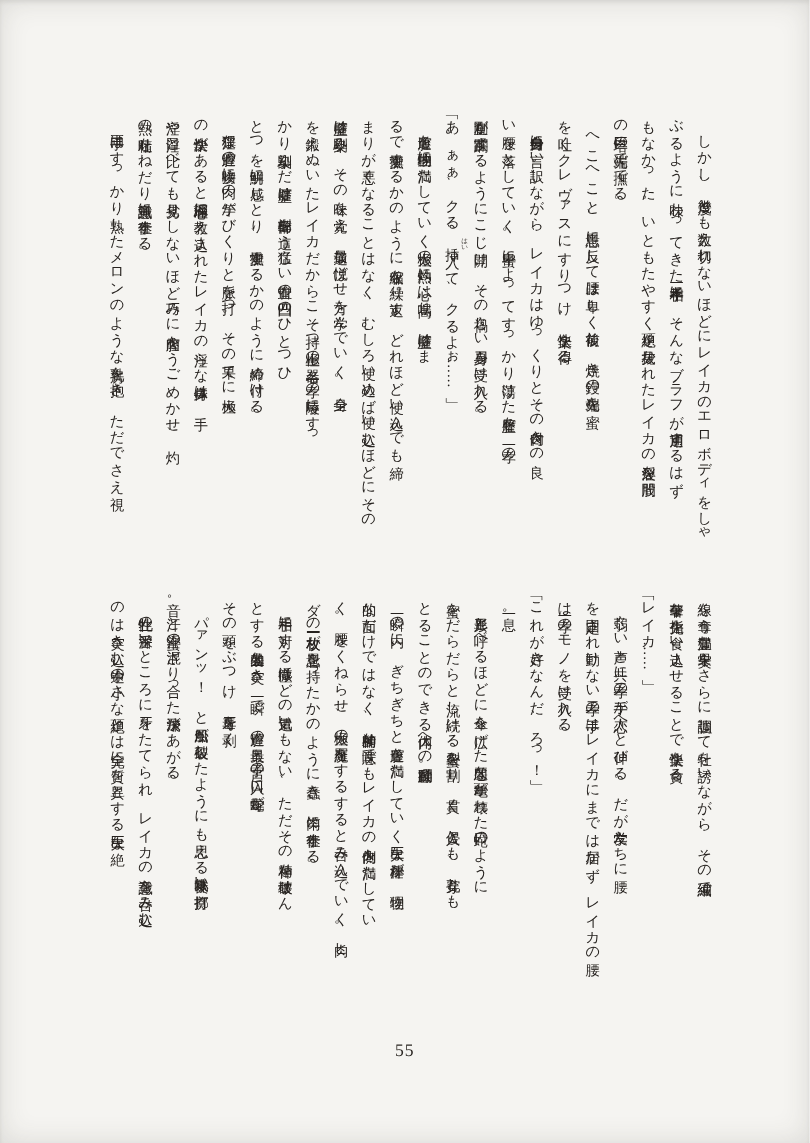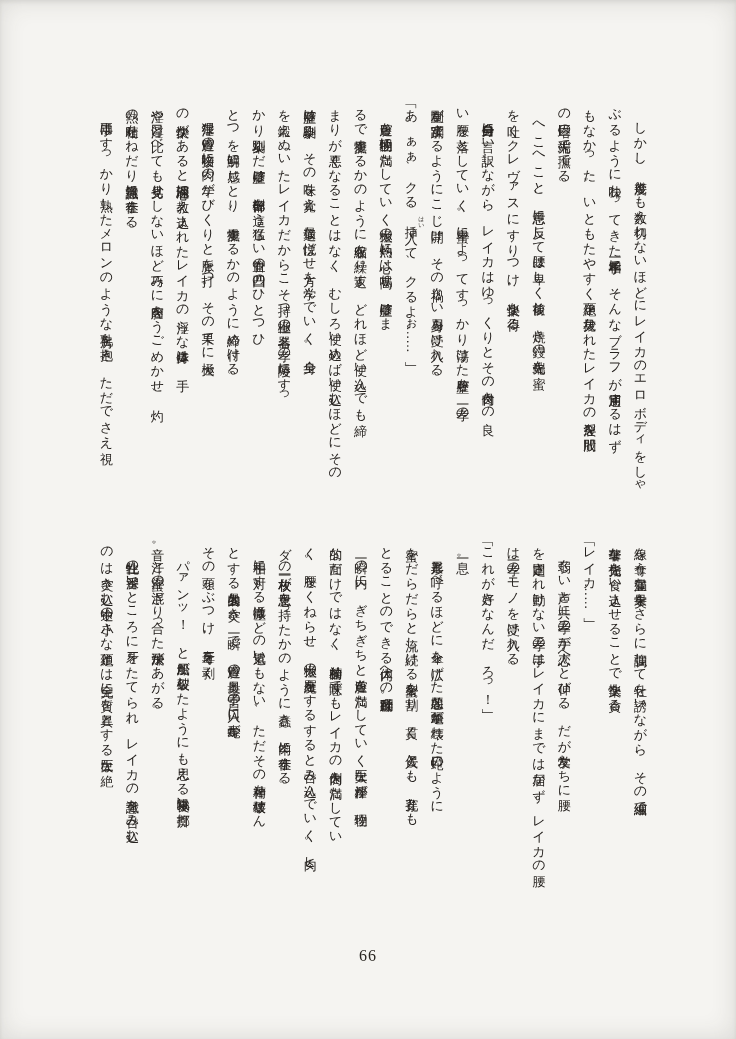--- a/index.html
+++ b/index.html
@@ -95,14 +95,14 @@
       <p>く。腰をくねらせ、極太の魔羅をするすると呑み込んでいく。肉ヒ</p>
       <p>ダの一枚一枚が意思を持ったかのように蠢き、肉竿に奉仕する。</p>
       <p>　相手に対する微塵ほどの気遣いもない、ただその精神を破壊せん</p>
       <p>とする暴力的な一突き。一瞬で、膣道の最奥、子宮の入口に毒蛇が</p>
       <p>その頭をぶつけ、毒牙を剥く。</p>
       <p>　パァンッ！　と風船が破裂したようにも思える小気味良い打擲</p>
       <p>音。汗と淫蜜の混ざり合った飛沫があがる。</p>
       <p>　牝性の一番深いところに牙をたてられ、レイカの意識を呑み込む</p>
       <p>のは突き込む途中の小さな絶頂とは完全に質を異とする巨大な絶</p>
     </section>
-  <div class="pagenum">66</div>
+  <div class="pagenum">55</div>
 </div>
 
 </body></html>

